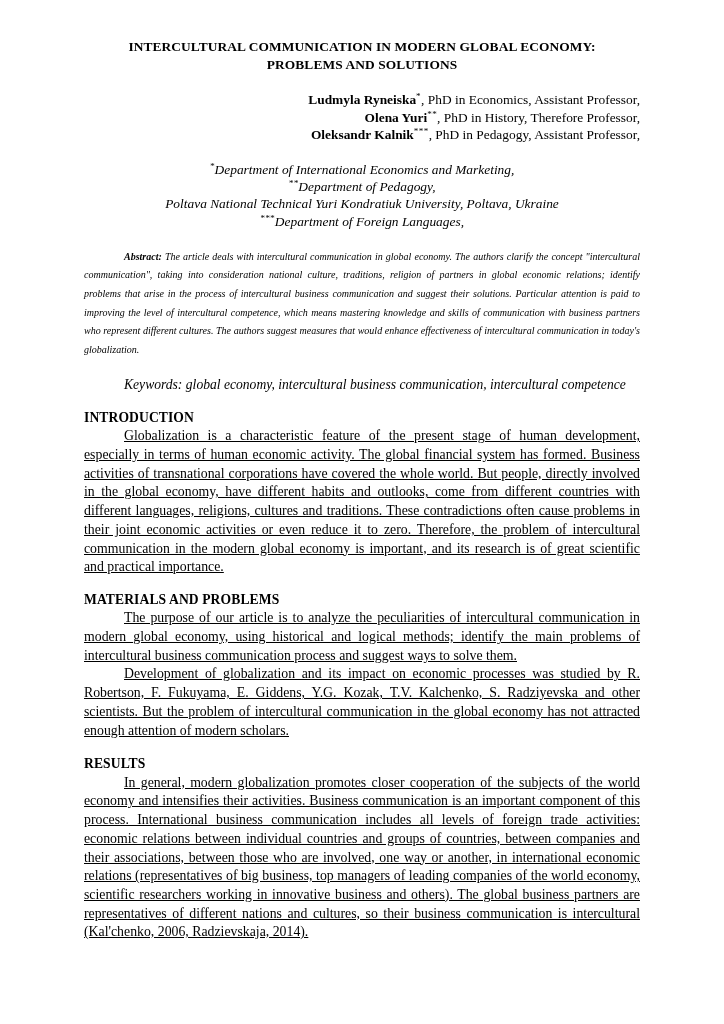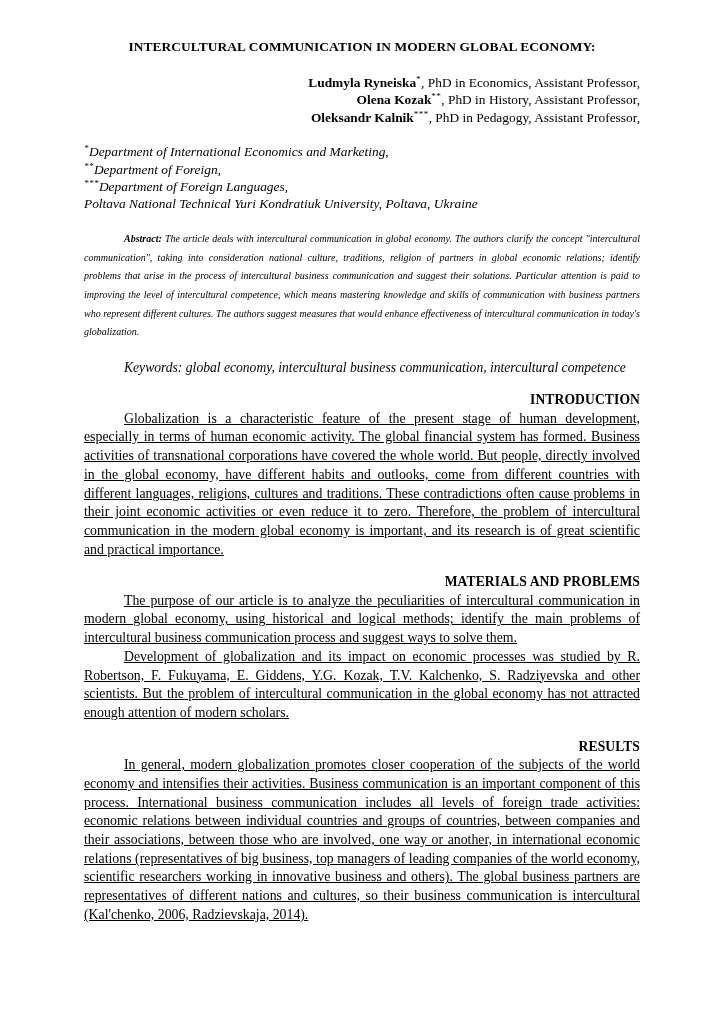--- a/index.html
+++ b/index.html
@@ -48,21 +48,21 @@
   sup.mark {
     font-size: 0.68em;
     vertical-align: super;
     line-height: 0;
     letter-spacing: 0.4px;
   }
 
   
   .affiliations {
     margin-top: 17px;
-    text-align: left;
+    text-align: center;
     font-style: italic;
     font-size: 13.4px;
     line-height: 17.2px;
   }
   .affil-line { display: block; }
 
   
   .abstract {
     margin-top: 18px;
     font-style: italic;
@@ -80,21 +80,21 @@
     font-style: italic;
     font-size: 13.6px;
     line-height: 18.6px;
     text-align: justify;
     text-indent: 40px;
   }
   .keywords .lead { font-weight: normal; }
 
   
   .section-heading {
-    text-align: right;
+    text-align: left;
     font-weight: bold;
     font-size: 13.6px;
     line-height: 18.4px;
     margin: 14px 0 0 0;
     letter-spacing: 0.1px;
   }
   .section-heading.tight { margin-top: 15px; }
 
   .body-par {
     font-size: 13.8px;
@@ -108,33 +108,34 @@
   }
   .body-par + .body-par { margin-top: 0; }
 </style>
 </head>
 <body>
 
 <div class="page">
 
   <h1 class="title">
     <span class="title-line">INTERCULTURAL COMMUNICATION IN MODERN GLOBAL ECONOMY:</span>
+    <span class="title-line">PROBLEMS AND SOLUTIONS</span>
   </h1>
 
   <div class="authors">
     <span class="author-line"><span class="author-name">Ludmyla Ryneiska</span><sup class="mark">*</sup><span>, PhD in Economics, Assistant Professor,</span></span>
-    <span class="author-line"><span class="author-name">Olena Kozak</span><sup class="mark">**</sup><span>, PhD in History, Assistant Professor,</span></span>
+    <span class="author-line"><span class="author-name">Olena Yuri</span><sup class="mark">**</sup><span>, PhD in History, Therefore Professor,</span></span>
     <span class="author-line"><span class="author-name">Oleksandr Kalnik</span><sup class="mark">***</sup><span>, PhD in Pedagogy, Assistant Professor,</span></span>
   </div>
 
   <div class="affiliations">
     <span class="affil-line"><sup class="mark">*</sup><span>Department of International Economics and Marketing,</span></span>
-    <span class="affil-line"><sup class="mark">**</sup><span>Department of Foreign,</span></span>
+    <span class="affil-line"><sup class="mark">**</sup><span>Department of Pedagogy,</span></span>
+    <span class="affil-line"><span>Poltava National Technical Yuri Kondratiuk University, Poltava, Ukraine</span></span>
     <span class="affil-line"><sup class="mark">***</sup><span>Department of Foreign Languages,</span></span>
-    <span class="affil-line"><span>Poltava National Technical Yuri Kondratiuk University, Poltava, Ukraine</span></span>
   </div>
 
   <p class="abstract"><span class="lead">Abstract:</span><span> The article deals with intercultural communication in global economy. The authors clarify the concept "intercultural communication", taking into consideration national culture, traditions, religion of partners in global economic relations; identify problems that arise in the process of intercultural business communication and suggest their solutions. Particular attention is paid to improving the level of intercultural competence, which means mastering knowledge and skills of communication with business partners who represent different cultures. The authors suggest measures that would enhance effectiveness of intercultural communication in today's globalization.</span></p>
 
   <p class="keywords"><span class="lead">Keywords:</span><span> global economy, intercultural business communication, intercultural competence</span></p>
 
   <h2 class="section-heading">INTRODUCTION</h2>
   <p class="body-par">Globalization is a characteristic feature of the present stage of human development, especially in terms of human economic activity. The global financial system has formed. Business activities of transnational corporations have covered the whole world. But people, directly involved in the global economy, have different habits and outlooks, come from different countries with different languages, religions, cultures and traditions. These contradictions often cause problems in their joint economic activities or even reduce it to zero. Therefore, the problem of intercultural communication in the modern global economy is important, and its research is of great scientific and practical importance.</p>
 
   <h2 class="section-heading">MATERIALS AND PROBLEMS</h2>

